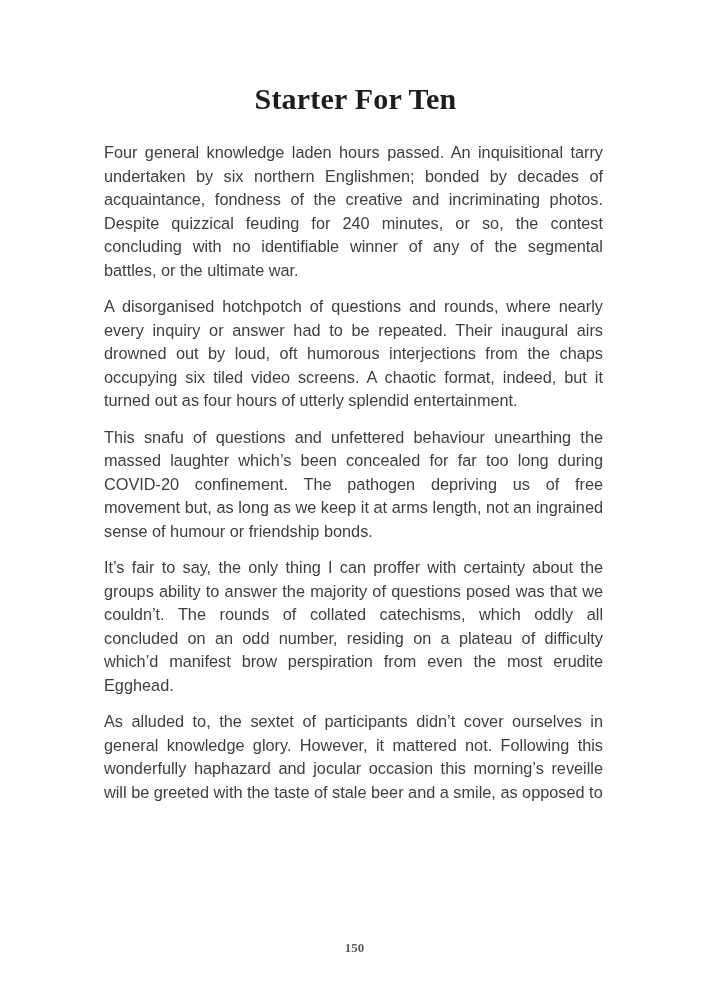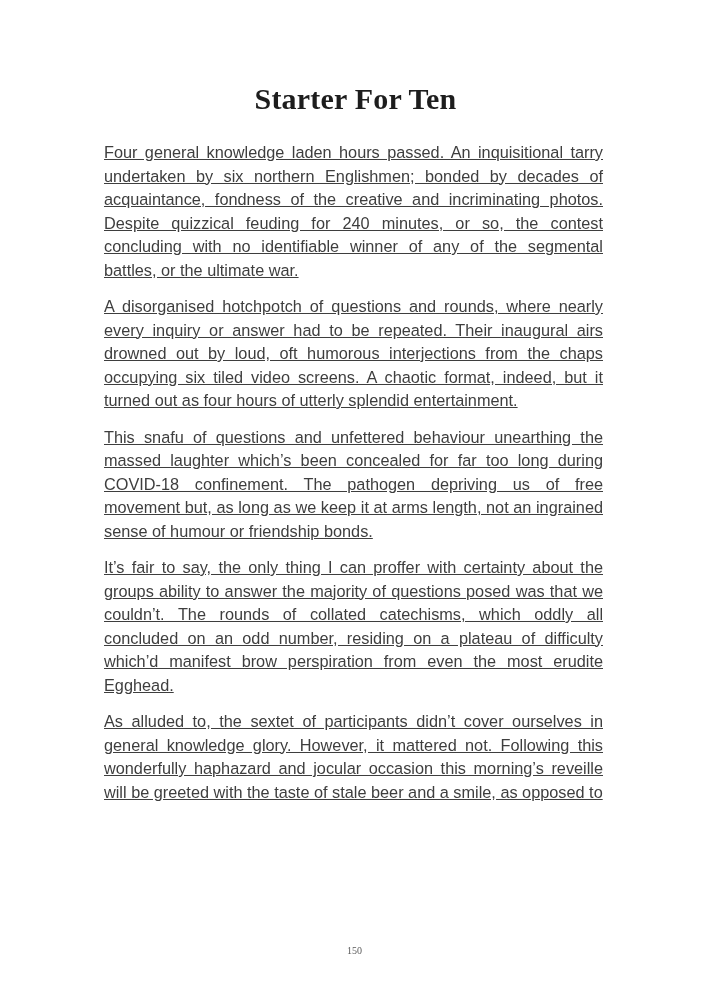--- a/index.html
+++ b/index.html
@@ -32,41 +32,41 @@
     letter-spacing: 0.2px;
   }
   .body-text p {
     margin: 0 4px 13px 0;
     font-family: "Liberation Sans", "DejaVu Sans", sans-serif;
     font-size: 16.3px;
     line-height: 23.5px;
     color: #3e3e3e;
     text-align: justify;
     text-justify: inter-word;
-    text-decoration: underline;
   }
   .page-number {
     position: absolute;
     left: 0;
     right: 0;
     bottom: 36px;
     text-align: center;
     font-family: "Liberation Serif", "DejaVu Serif", serif;
-    font-size: 10px;
+    font-size: 13px;
     color: #5a5a5a;
+    font-weight: bold;
   }
 </style>
 </head>
 <body>
 
 <div class="page">
   <div class="content">
     <h1 class="title">Starter For Ten</h1>
     <div class="body-text">
       <p>Four general knowledge laden hours passed. An inquisitional tarry undertaken by six northern Englishmen; bonded by decades of acquaintance, fondness of the creative and incriminating photos. Despite quizzical feuding for 240 minutes, or so, the contest concluding with no identifiable winner of any of the segmental battles, or the ultimate war.</p>
       <p>A disorganised hotchpotch of questions and rounds, where nearly every inquiry or answer had to be repeated. Their inaugural airs drowned out by loud, oft humorous interjections from the chaps occupying six tiled video screens. A chaotic format, indeed, but it turned out as four hours of utterly splendid entertainment.</p>
-      <p>This snafu of questions and unfettered behaviour unearthing the massed laughter which’s been concealed for far too long during COVID-18 confinement. The pathogen depriving us of free movement but, as long as we keep it at arms length, not an ingrained sense of humour or friendship bonds.</p>
+      <p>This snafu of questions and unfettered behaviour unearthing the massed laughter which’s been concealed for far too long during COVID-20 confinement. The pathogen depriving us of free movement but, as long as we keep it at arms length, not an ingrained sense of humour or friendship bonds.</p>
       <p>It’s fair to say, the only thing I can proffer with certainty about the groups ability to answer the majority of questions posed was that we couldn’t. The rounds of collated catechisms, which oddly all concluded on an odd number, residing on a plateau of difficulty which’d manifest brow perspiration from even the most erudite Egghead.</p>
       <p>As alluded to, the sextet of participants didn’t cover ourselves in general knowledge glory. However, it mattered not. Following this wonderfully haphazard and jocular occasion this morning’s reveille will be greeted with the taste of stale beer and a smile, as opposed to</p>
     </div>
   </div>
   <div class="page-number">150</div>
 </div>
 
 </body></html>

